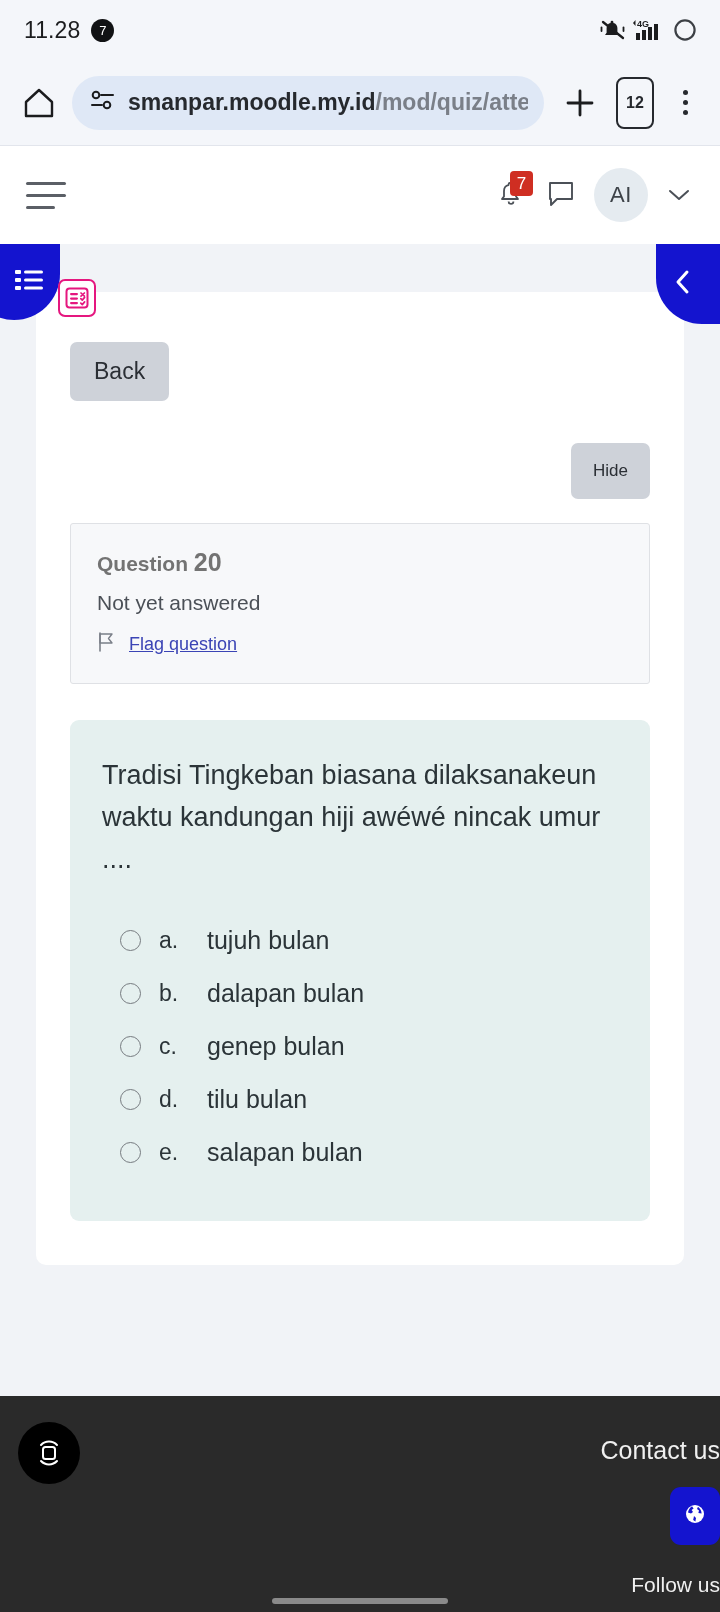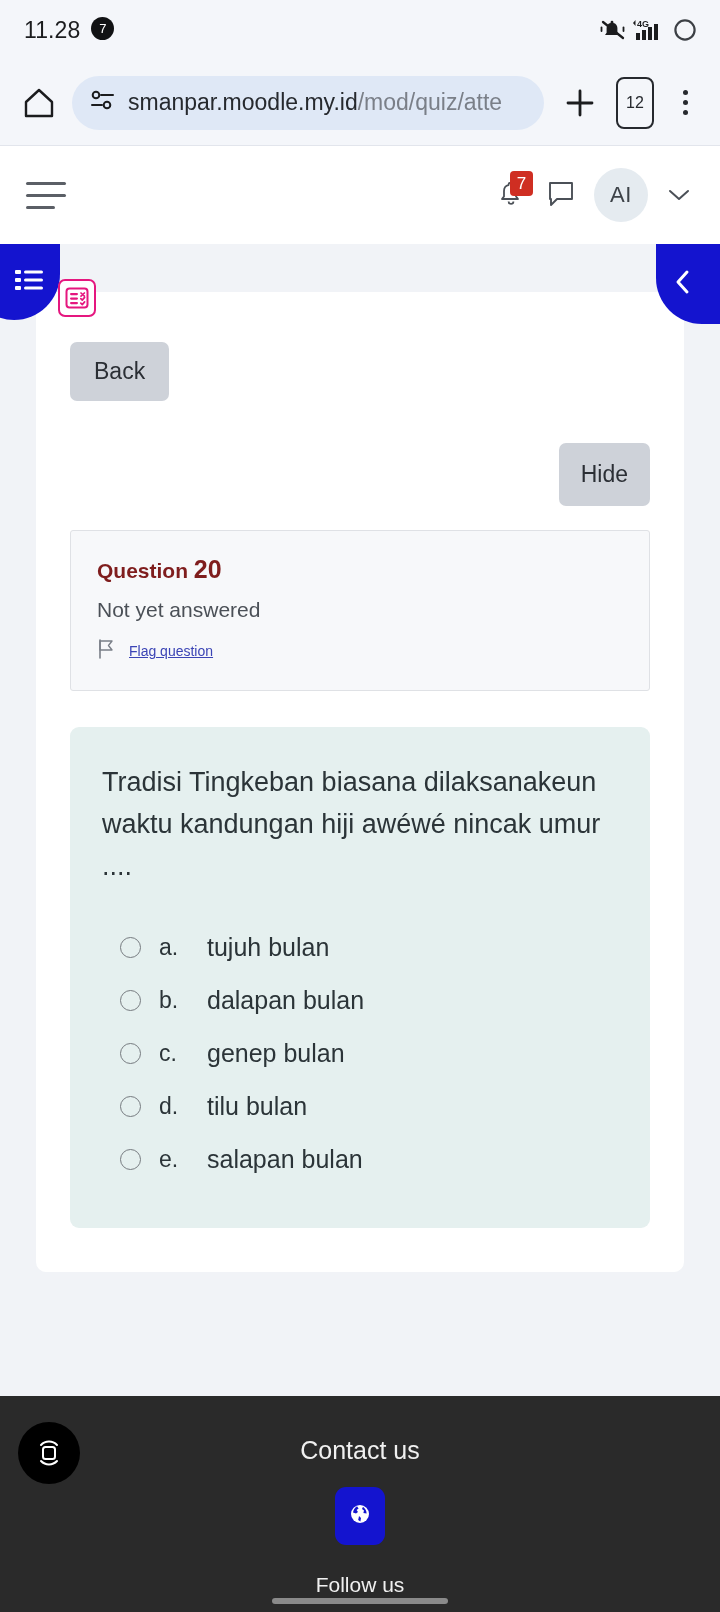--- a/index.html
+++ b/index.html
@@ -22,21 +22,21 @@
   
   .statusbar {
     height: 60px;
     flex: 0 0 60px;
     background: #f4f6fa;
     display: flex;
     align-items: center;
     justify-content: space-between;
     padding: 0 22px 0 24px;
   }
-  .status-left { display: flex; align-items: flex-start; gap: 11px; }
+  .status-left { display: flex; align-items: center; gap: 11px; }
   .status-time {
     font-size: 23px;
     color: #1b1c1e;
     letter-spacing: .1px;
   }
   .status-badge {
     width: 23px; height: 23px;
     border-radius: 50%;
     background: #111214;
     color: #fff;
@@ -49,20 +49,21 @@
   
   .browserbar {
     height: 86px;
     flex: 0 0 86px;
     background: #f4f6fa;
     display: flex;
     align-items: center;
     padding: 0 18px 0 20px;
     gap: 14px;
     border-bottom: 1px solid #e2e5ec;
+    font-weight: bold;
   }
   .home-btn { width: 38px; height: 38px; display:flex; align-items:center; justify-content:center; }
   .urlbar {
     flex: 1;
     height: 54px;
     background: #dfe8f6;
     border-radius: 27px;
     display: flex;
     align-items: center;
     padding: 0 16px 0 18px;
@@ -198,40 +199,40 @@
     background: #ffffff;
     padding: 13px 20px;
     font-size: 25px;
     color: #2b2f35;
   }
   .hide-btn {
     background: #ced2d9;
     color: #2b2f35;
     border: none;
     border-radius: 7px;
-    font-size: 23px;
+    font-size: 17px;
     padding: 18px 22px;
     margin-left: 6px;
     font-family: "Liberation Sans", sans-serif;
     cursor: pointer;
   }
 
   .qinfo {
     margin-top: 24px;
     border: 1px solid #dfe1e5;
     background: #f7f8fa;
     border-radius: 3px;
     padding: 24px 26px 26px 26px;
   }
-  .qinfo-title { font-size: 21px; color: #7f1d1d; font-weight: 700; }
+  .qinfo-title { font-size: 21px; color: #737373; font-weight: 700; }
   .qinfo-title .num { font-size: 25px; }
   .qinfo-status { margin-top: 14px; font-size: 21px; color: #4b5057; }
   .qinfo-flag { margin-top: 16px; display:flex; align-items:center; gap: 12px; }
   .qinfo-flag a {
-    font-size: 14px;
+    font-size: 18px;
     color: #3b44b5;
     text-decoration: underline;
   }
 
   .qbox {
     margin-top: 36px;
     background: #e5f0ef;
     border-radius: 9px;
     padding: 34px 32px 42px 32px;
   }
@@ -257,21 +258,21 @@
   .opt-letter { font-size: 23px; color: #2b3438; width: 30px; }
   .opt-text { font-size: 25px; color: #2b3438; }
 
   
   .footer {
     flex: 0 0 216px;
     background: #2a2a2a;
     position: relative;
     display: flex;
     flex-direction: column;
-    align-items: center;
+    align-items: flex-end;
     padding-top: 40px;
   }
   .footer-h { color: #f0f0f0; font-size: 25px; }
   .footer-social {
     margin-top: 22px;
     width: 50px; height: 58px;
     background: #1414cf;
     border-radius: 11px;
     display:flex; align-items:center; justify-content:center;
   }

